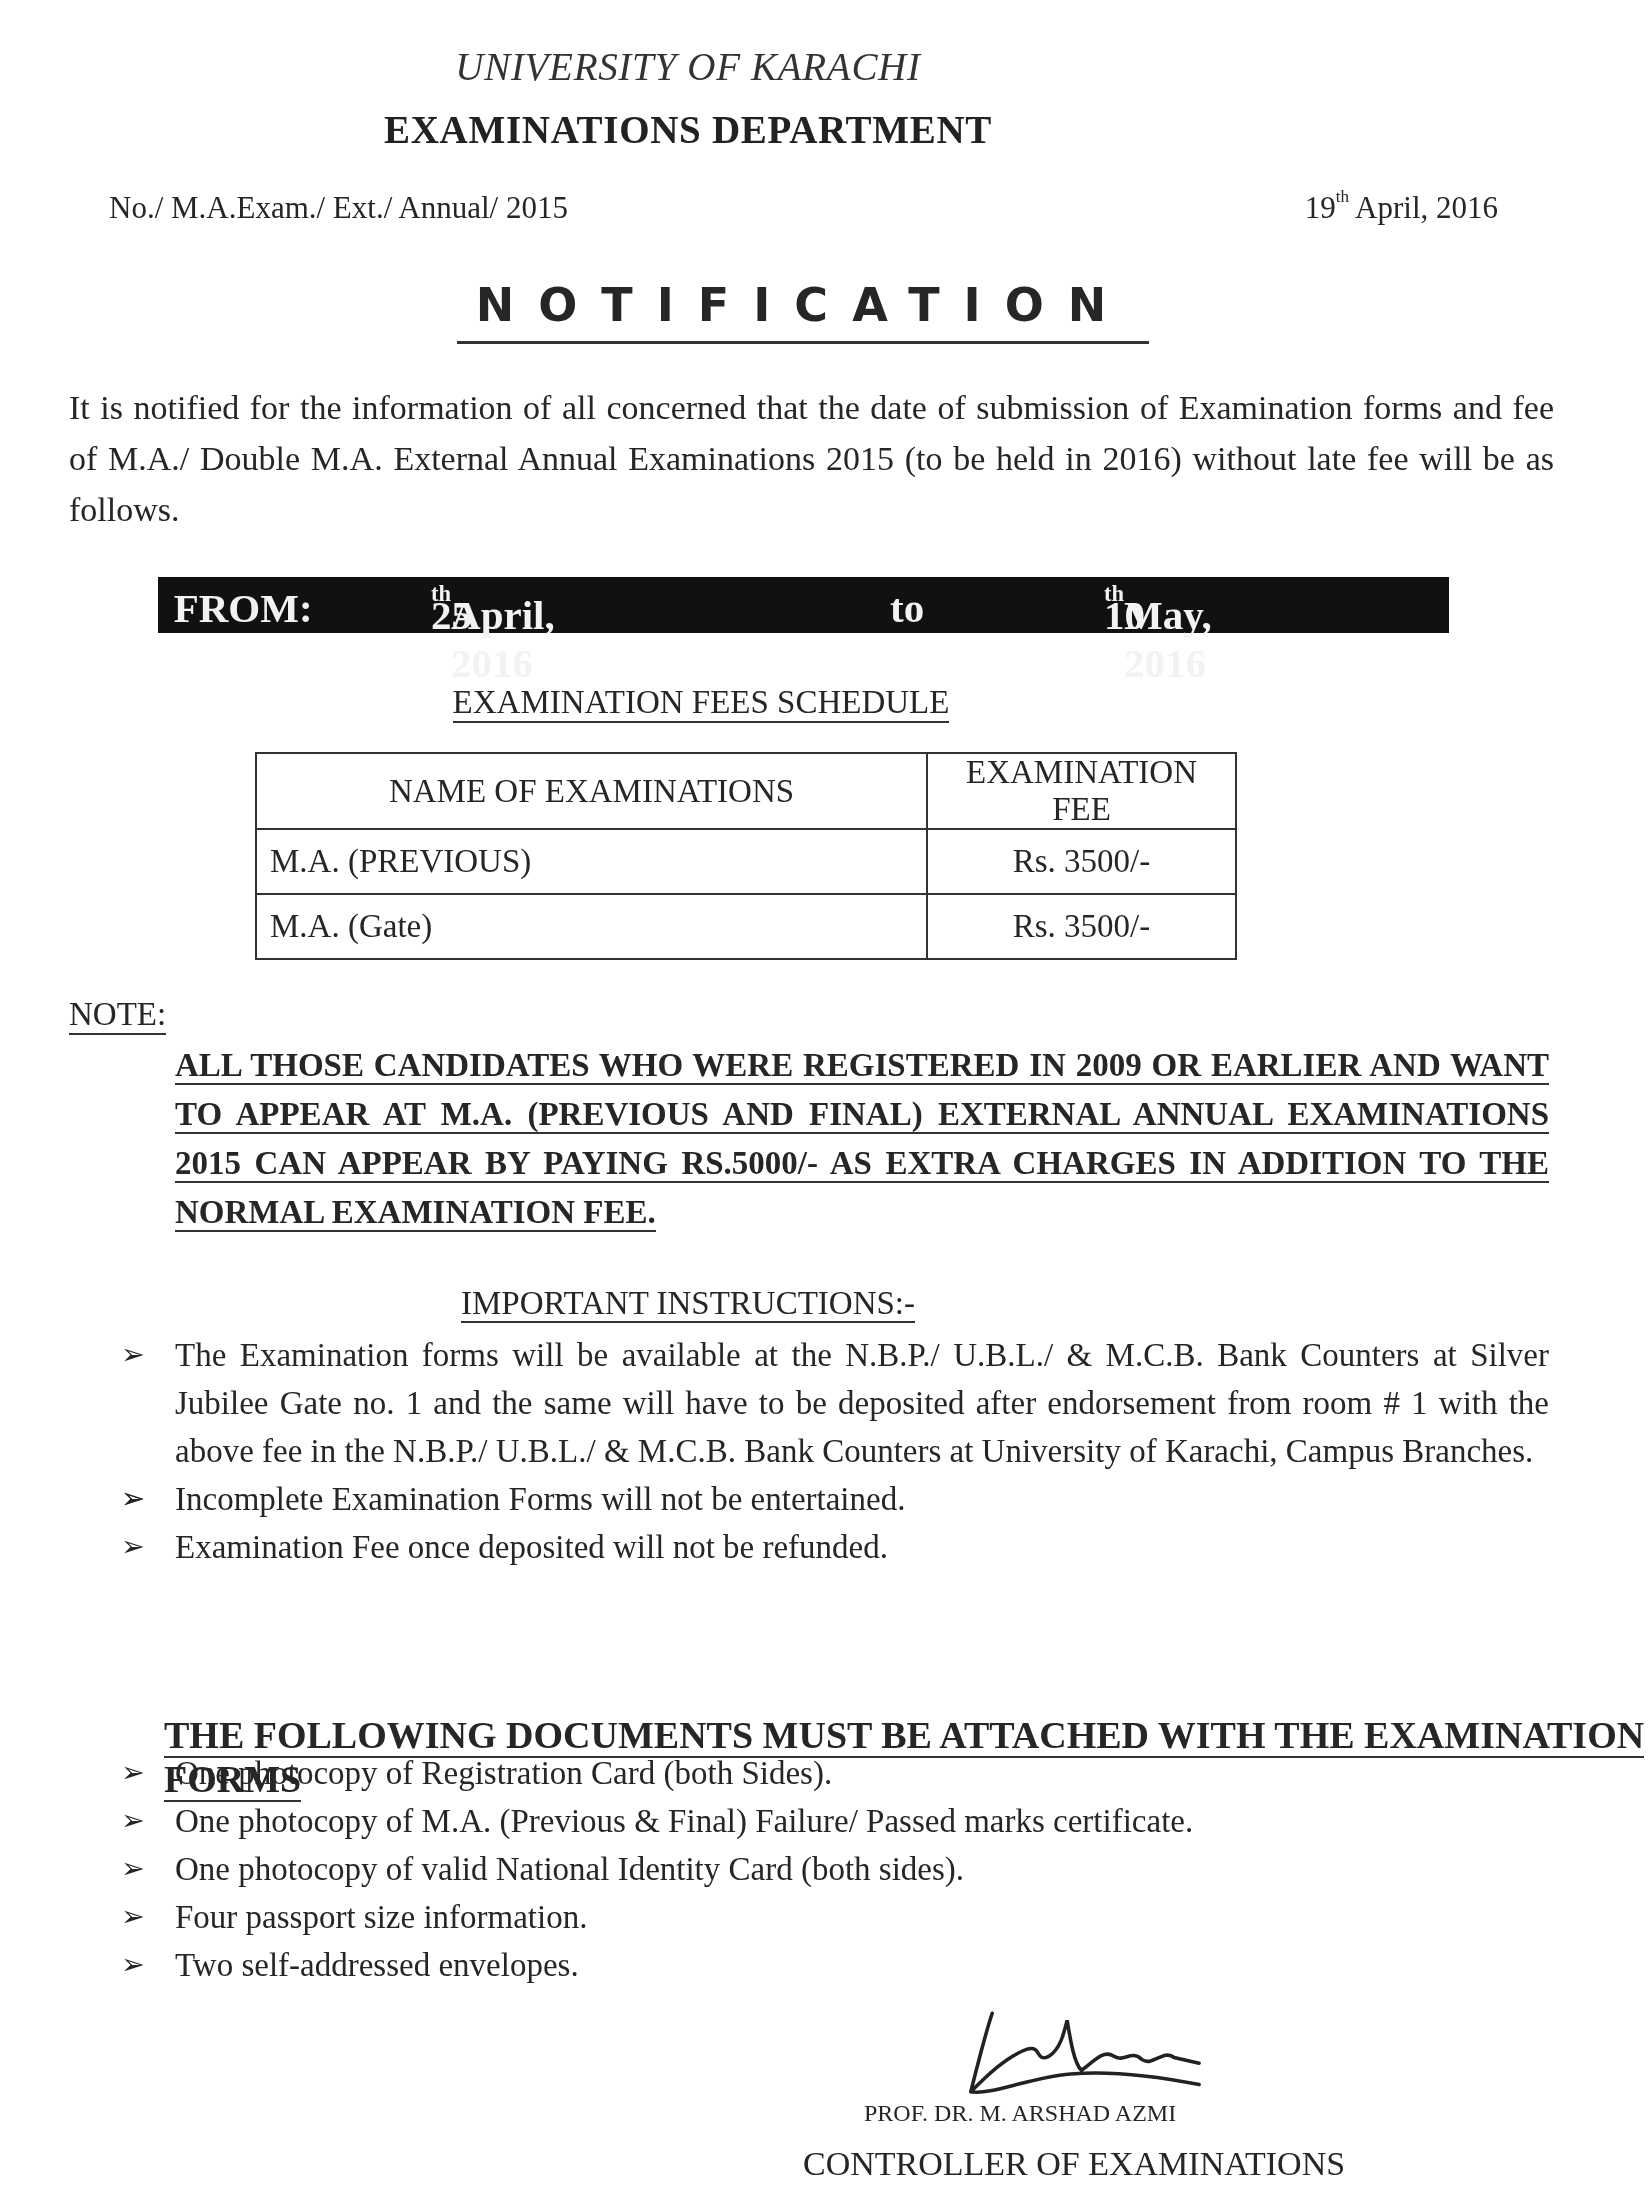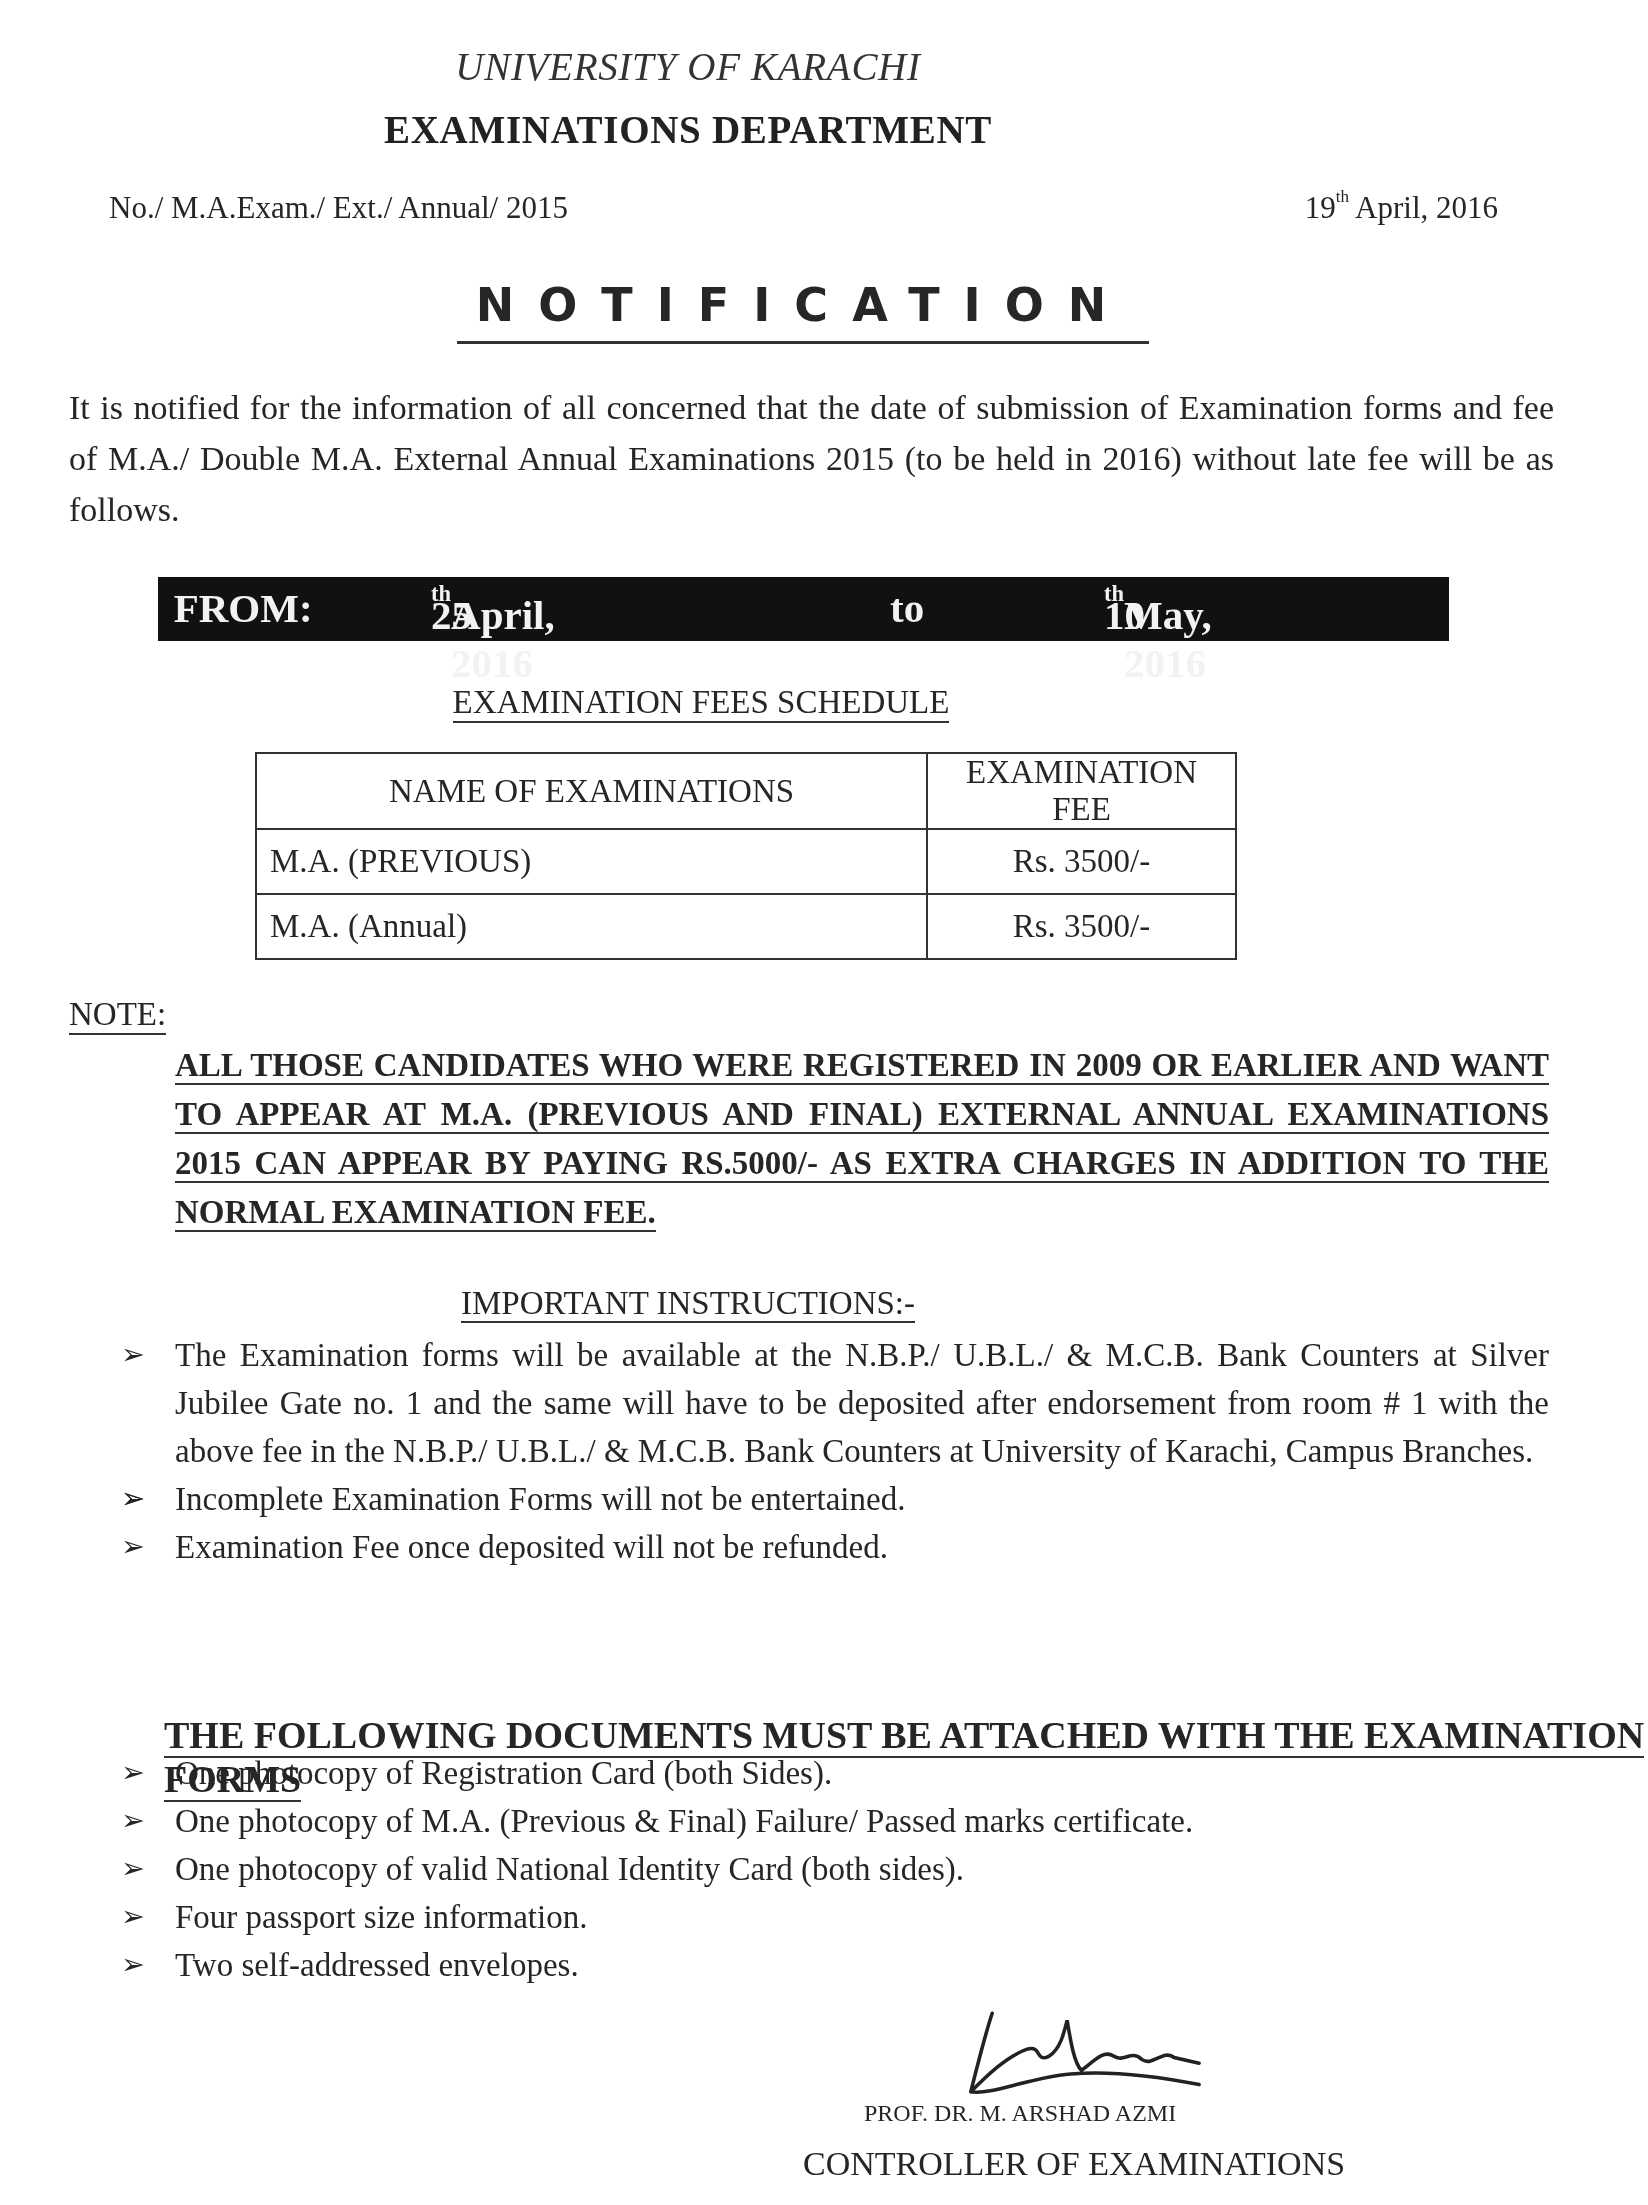--- a/index.html
+++ b/index.html
@@ -8,21 +8,21 @@
   .abs{position:absolute;}
   .center{left:0;width:1376px;text-align:center;}
   #univ{top:44px;font-size:39px;font-style:italic;letter-spacing:0.7px;color:#333;}
   #dept{top:107px;font-size:39px;font-weight:bold;letter-spacing:0.7px;color:#222;}
   #refno{top:190px;left:109px;font-size:31px;}
   #refdate{top:190px;right:150px;font-size:31px;}
   #notif{top:278px;left:457px;width:692px;text-align:center;font-family:"DejaVu Sans",sans-serif;
          font-weight:bold;font-size:46px;letter-spacing:24px;padding-bottom:9px;border-bottom:3.6px solid #333;}
   .para{left:69px;width:1485px;font-size:34px;line-height:51px;text-align:justify;}
   #intro{top:382px;}
-  #frombar{top:577px;left:158px;width:1291px;height:64px;background:#111;color:#f2f2f2;
+  #frombar{top:577px;left:158px;width:1291px;height:56px;background:#111;color:#f2f2f2;
            font-weight:bold;font-size:41px;}
   #frombar span{position:absolute;top:7.1px;}
   #from-label{left:15.7px;}
   #from-start{left:273px;}
   #from-to{left:732px;}
   #from-end{left:946px;}
   sup{font-size:0.55em;vertical-align:top;position:relative;top:-2.9px;}
   #fees-heading{top:684px;font-size:33px;padding-left:13px;}
   #fees-heading span{border-bottom:2.9px solid #333;padding-bottom:1.4px;}
   table{position:absolute;top:752px;left:255px;width:982px;border-collapse:collapse;font-size:33px;}
@@ -79,21 +79,21 @@
       <th>NAME OF EXAMINATIONS</th>
       <th>EXAMINATION FEE</th>
     </tr>
   </thead>
   <tbody>
     <tr>
       <td>M.A. (PREVIOUS)</td>
       <td class="fee">Rs. 3500/-</td>
     </tr>
     <tr>
-      <td>M.A. (Annual)</td>
+      <td>M.A. (Gate)</td>
       <td class="fee">Rs. 3500/-</td>
     </tr>
   </tbody>
 </table>
 
 <div class="abs" id="note-label">NOTE:</div>
 <div class="abs" id="note-text"><span>ALL THOSE CANDIDATES WHO WERE REGISTERED IN 2009 OR EARLIER AND WANT TO APPEAR AT M.A. (PREVIOUS AND FINAL) EXTERNAL ANNUAL EXAMINATIONS 2015 CAN APPEAR BY PAYING RS.5000/- AS EXTRA CHARGES IN ADDITION TO THE NORMAL EXAMINATION FEE.</span></div>
 
 <div class="abs center" id="instr-heading"><span>IMPORTANT INSTRUCTIONS:-</span></div>
 <ul class="abs blist" id="instr-list">

